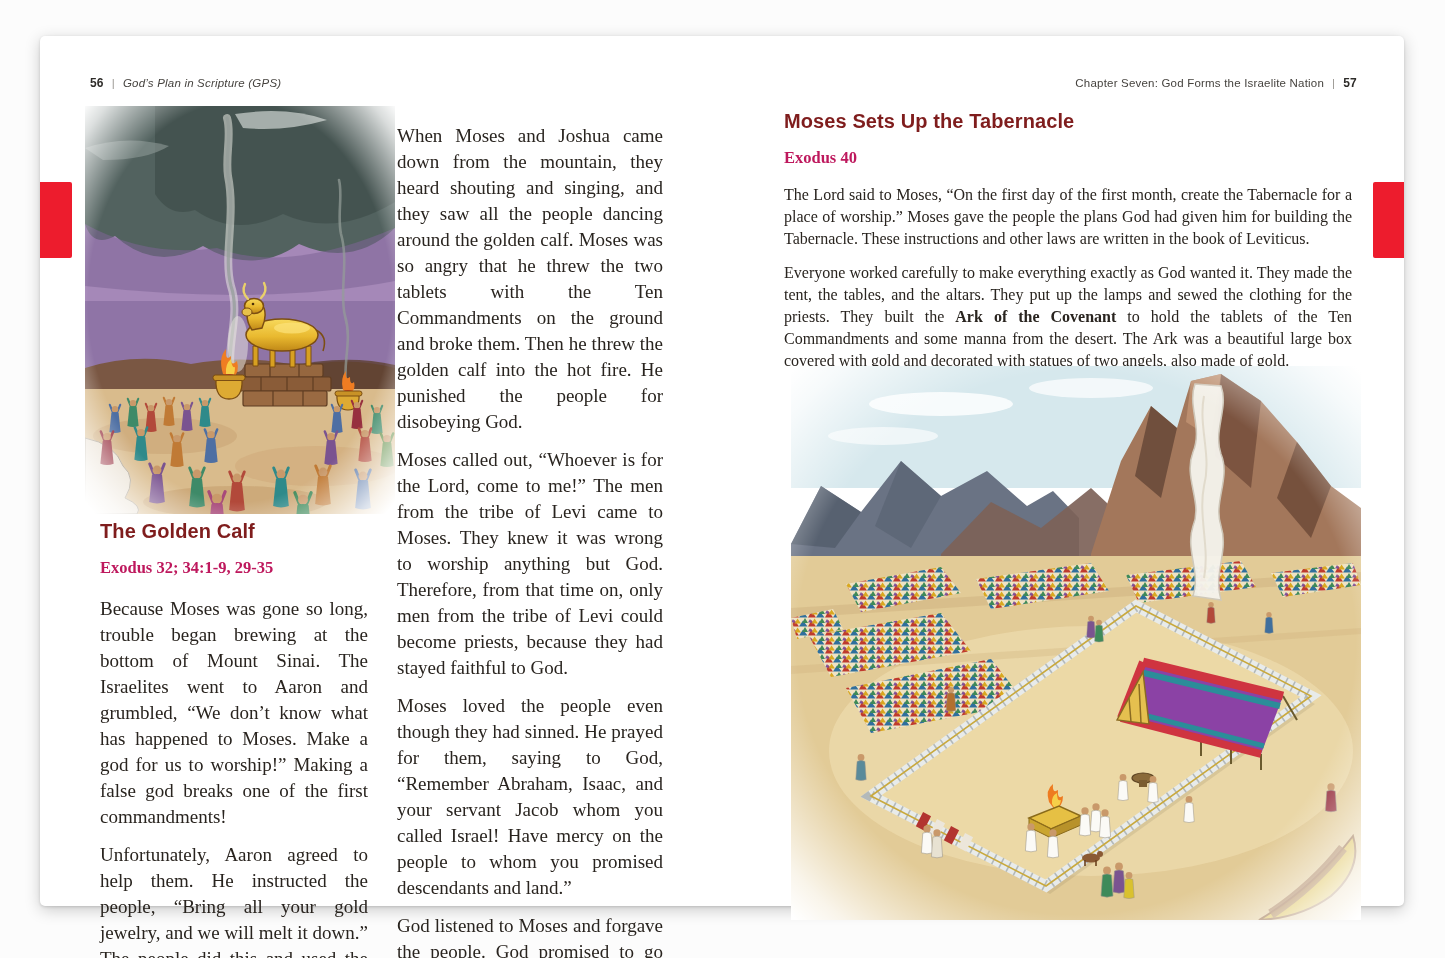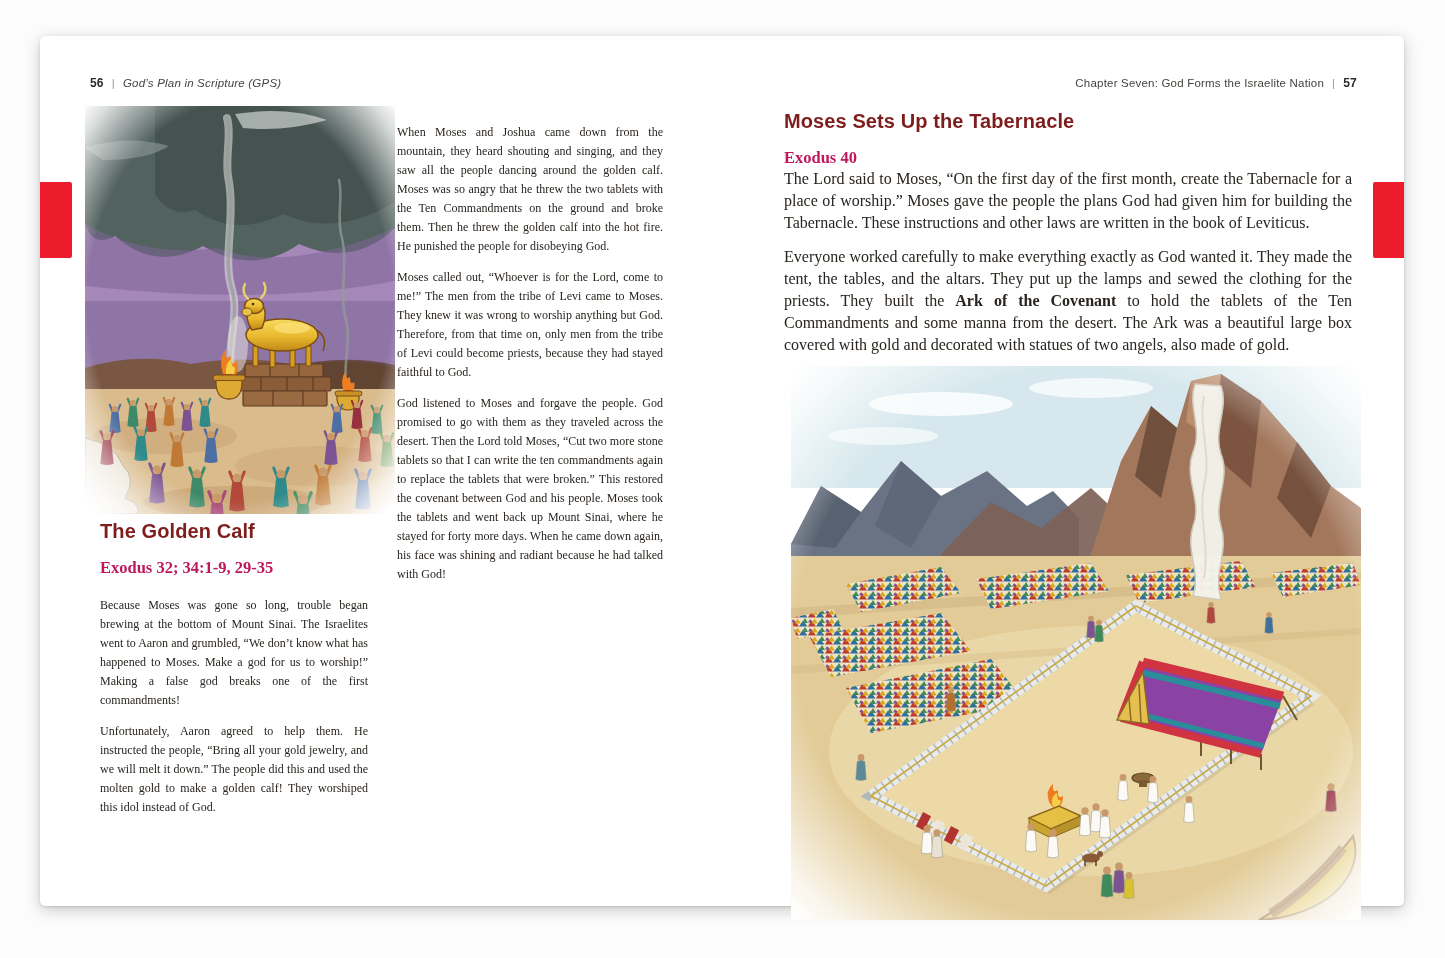--- a/index.html
+++ b/index.html
@@ -29,29 +29,29 @@
   h2.section-title {
     margin:0; font-family:"Liberation Sans", sans-serif; font-weight:bold;
     font-size:20px; line-height:22px; color:#7f1d1d; letter-spacing:.1px;
   }
   .scripture-ref {
     margin:16px 0 0; font-family:"Liberation Serif", serif; font-weight:bold;
     font-size:16.5px; color:#be185d;
   }
   .body-text p {
     margin:0 0 12px; font-family:"Liberation Serif", serif;
-    font-size:12px; line-height:19px; color:#29241F;
+    font-size:19px; line-height:26px; color:#29241F;
     text-align:justify; text-justify:inter-word;
   }
   .body-text p:last-child { margin-bottom:0; }
   .left-col  { position:absolute; left:60px;  top:484px; width:268px; }
   .left-col .body-text { margin-top:18px; }
   .mid-col   { position:absolute; left:357px; top:87px;  width:266px; }
   .right-sec { position:absolute; left:744px; top:74px;  width:568px; }
-  .right-sec .body-text { }
+  .right-sec .body-text { margin-top:16px; }
   .right-sec .body-text p { font-size:16px; line-height:22px; }
   
   .illus { position:absolute; }
   .illus svg { display:block; width:100%; height:100%; }
   .illus.calf { left:45px; top:70px;  width:310px; height:408px; }
   .illus.tbn  { left:750px; top:330px; width:572px; height:554px; }
 </style>
 </head>
 <body>
 
@@ -193,20 +193,21 @@
     <p class="scripture-ref">Exodus 32; 34:1-9, 29-35</p>
     <div class="body-text">
       <p>Because Moses was gone so long, trouble began brewing at the bottom of Mount Sinai. The Israelites went to Aaron and grumbled, “We don’t know what has happened to Moses. Make a god for us to worship!” Making a false god breaks one of the first commandments!</p>
       <p>Unfortunately, Aaron agreed to help them. He instructed the people, “Bring all your gold jewelry, and we will melt it down.” The people did this and used the molten gold to make a golden calf! They worshiped this idol instead of God.</p>
     </div>
   </section>
 
   <section class="mid-col body-text">
     <p>When Moses and Joshua came down from the mountain, they heard shouting and singing, and they saw all the people dancing around the golden calf. Moses was so angry that he threw the two tablets with the Ten Commandments on the ground and broke them. Then he threw the golden calf into the hot fire. He punished the people for disobeying God.</p>
     <p>Moses called out, “Whoever is for the Lord, come to me!” The men from the tribe of Levi came to Moses. They knew it was wrong to worship anything but God. Therefore, from that time on, only men from the tribe of Levi could become priests, because they had stayed faithful to God.</p>
+    <p>Moses loved the people even though they had sinned. He prayed for them, saying to God, “Remember Abraham, Isaac, and your servant Jacob whom you called Israel! Have mercy on the people to whom you promised descendants and land.”</p>
     <p>God listened to Moses and forgave the people. God promised to go with them as they traveled across the desert. Then the Lord told Moses, “Cut two more stone tablets so that I can write the ten commandments again to replace the tablets that were broken.” This restored the covenant between God and his people. Moses took the tablets and went back up Mount Sinai, where he stayed for forty more days. When he came down again, his face was shining and radiant because he had talked with God!</p>
   </section>
 
   <section class="right-sec">
     <h2 class="section-title">Moses Sets Up the Tabernacle</h2>
     <p class="scripture-ref">Exodus 40</p>
     <div class="body-text">
       <p>The Lord said to Moses, “On the first day of the first month, create the Tabernacle for a place of worship.” Moses gave the people the plans God had given him for building the Tabernacle. These instructions and other laws are written in the book of Leviticus.</p>
       <p><span>Everyone worked carefully to make everything exactly as God wanted it. They made the tent, the tables, and the altars. They put up the lamps and sewed the clothing for the priests. They built the </span><b>Ark of the Covenant</b><span> to hold the tablets of the Ten Commandments and some manna from the desert. The Ark was a beautiful large box covered with gold and decorated with statues of two angels, also made of gold.</span></p>
     </div>

